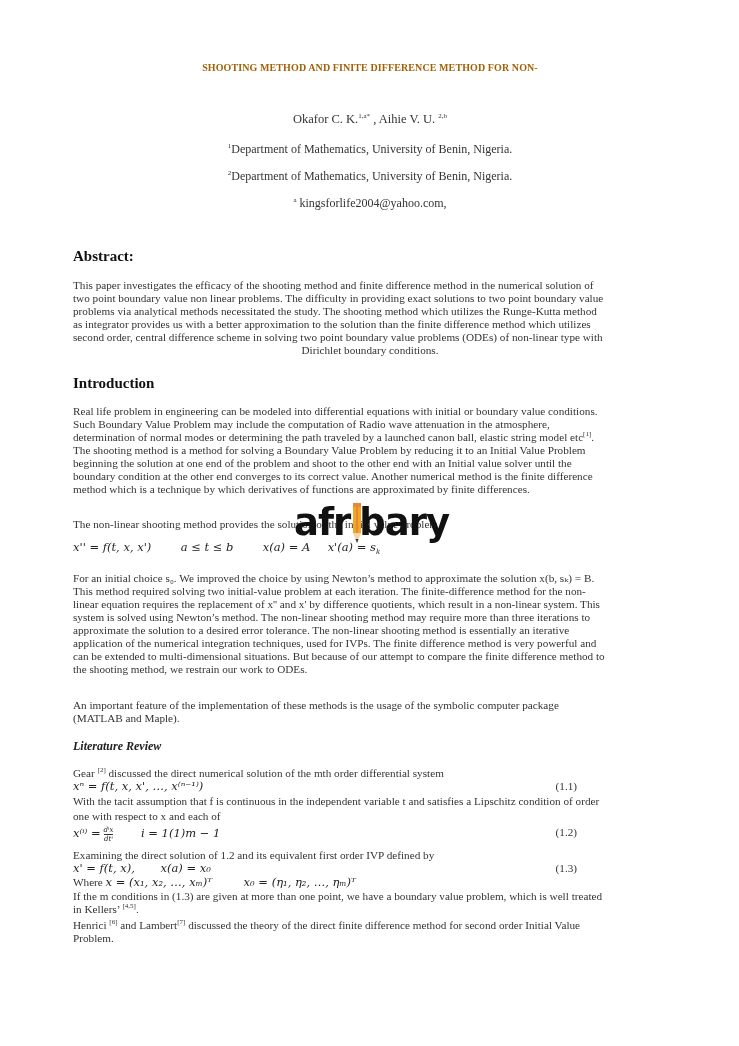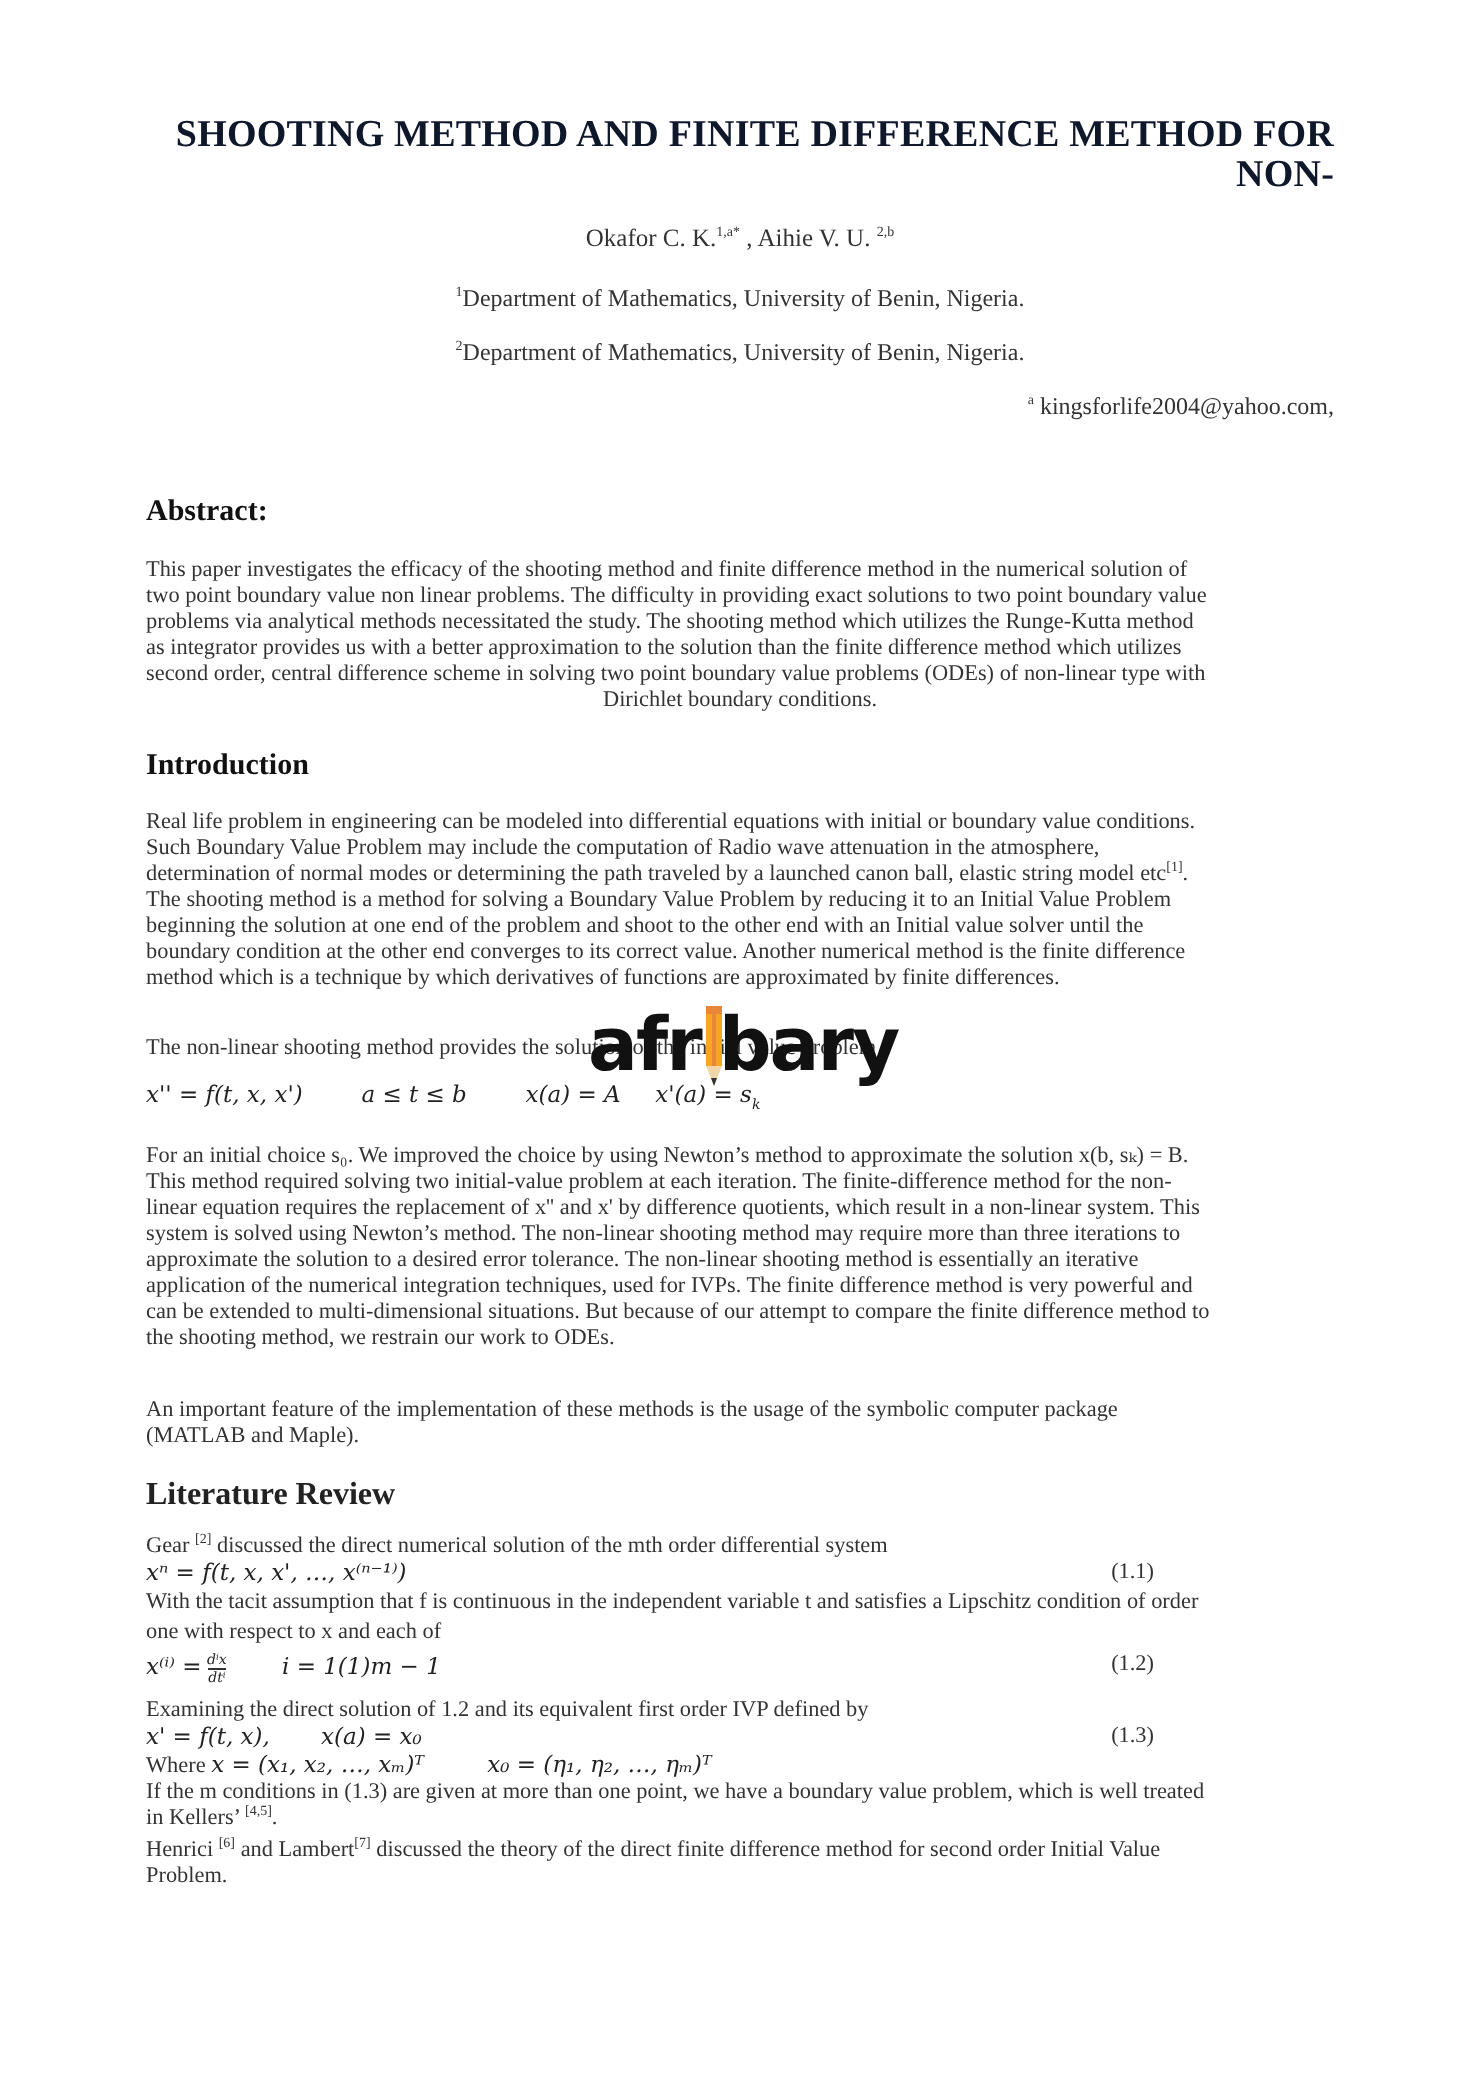--- a/index.html
+++ b/index.html
@@ -1,25 +1,25 @@
 <!DOCTYPE html>
 <html><head>
 <meta charset="utf-8">
 <style>
   html, body { margin:0; padding:0; background:#ffffff; }
   body { width:739px; height:1046px; position:relative; overflow:hidden;
          font-family:"Liberation Serif","DejaVu Serif",serif; color:#1a1a1a; }
   .page { position:absolute; left:73px; top:0; width:594px; }
-  .title { position:absolute; left:0; top:58px; width:594px; text-align:right;
-           font-weight:bold; font-size:19px; line-height:20px; letter-spacing:0.1px; color:#0f172a; }
+  .title { position:absolute; left:0; top:58px; width:594px; text-align:center;
+           font-weight:bold; font-size:10px; line-height:20px; letter-spacing:0.1px; color:#a16207; }
   .authors { position:absolute; left:0; top:112px; width:594px; text-align:center; font-size:12.5px; color:#333; }
   .aff { position:absolute; left:0; width:594px; text-align:center; font-size:12px; color:#333; }
   sup { font-size:7px; vertical-align:super; line-height:0; }
   .h1 { position:absolute; left:0; font-weight:bold; font-size:15px; color:#111; }
-  .h2 { position:absolute; left:0; font-weight:bold; font-size:16px; color:#222; }
+  .h2 { position:absolute; left:0; font-weight:bold; font-size:12px; color:#222;font-style:italic; }
   .line { position:absolute; left:0; width:594px; font-size:11.2px; line-height:13.4px; color:#333; white-space:nowrap; }
   .math { font-family:"DejaVu Serif",serif; font-style:italic; font-size:11.5px; color:#222; }
   .eqno { position:absolute; right:90px; }
   .frac { display:inline-block; vertical-align:middle; text-align:center; font-size:7px; line-height:8px;font-style:italic; }
   .frac .num { display:block; border-bottom:0.6px solid #333; }
   .frac .den { display:block; }
   .watermark { position:absolute; left:294px; top:503px; width:150px; height:45px; }
   .wm-text { position:absolute; left:0; top:-2px; font-family:"DejaVu Sans",sans-serif; font-weight:bold;
              font-size:37px; letter-spacing:-1px; color:#111; white-space:nowrap; }
   .pencil { position:absolute; left:59px; top:0px; width:8px; height:40px; }
@@ -36,21 +36,21 @@
   <div class="authors">
     <span>Okafor C. K.</span><sup>1,a*</sup><span> , </span><span>Aihie V. U.</span> <sup>2,b</sup>
   </div>
 
   <div class="aff" style="top:142px;">
     <sup>1</sup><span>Department of Mathematics, University of Benin, Nigeria.</span>
   </div>
   <div class="aff" style="top:169px;">
     <sup>2</sup><span>Department of Mathematics, University of Benin, Nigeria.</span>
   </div>
-  <div class="aff" style="top:196px;text-align:right;">
+  <div class="aff" style="top:196px;">
     <sup>a</sup> <span>kingsforlife2004@yahoo.com,</span>
   </div>
 
   <div class="h1" style="top:248px;">Abstract:</div>
   <div>
     <div class="line" style="top:279px;">This paper investigates the efficacy of the shooting method and finite difference method in the numerical solution of</div>
     <div class="line" style="top:292px;">two point boundary value non linear problems. The difficulty in providing exact solutions to two point boundary value</div>
     <div class="line" style="top:305px;">problems via analytical methods necessitated the study. The shooting method which utilizes the Runge-Kutta method</div>
     <div class="line" style="top:318px;">as integrator provides us with a better approximation to the solution than the finite difference method which utilizes</div>
     <div class="line" style="top:331px;">second order, central difference scheme in solving two point boundary value problems (ODEs) of non-linear type with</div>

